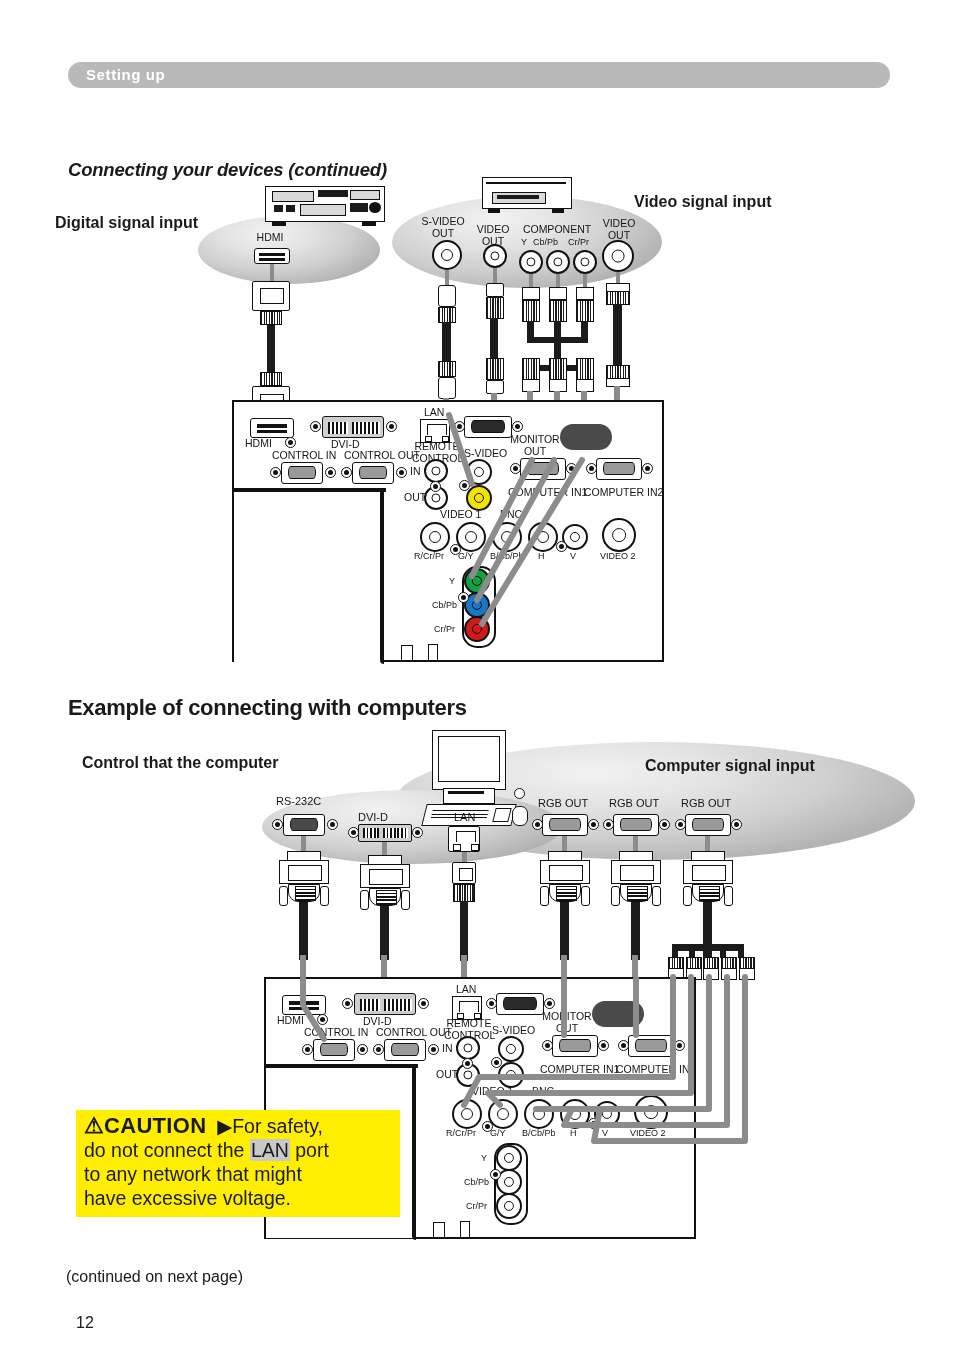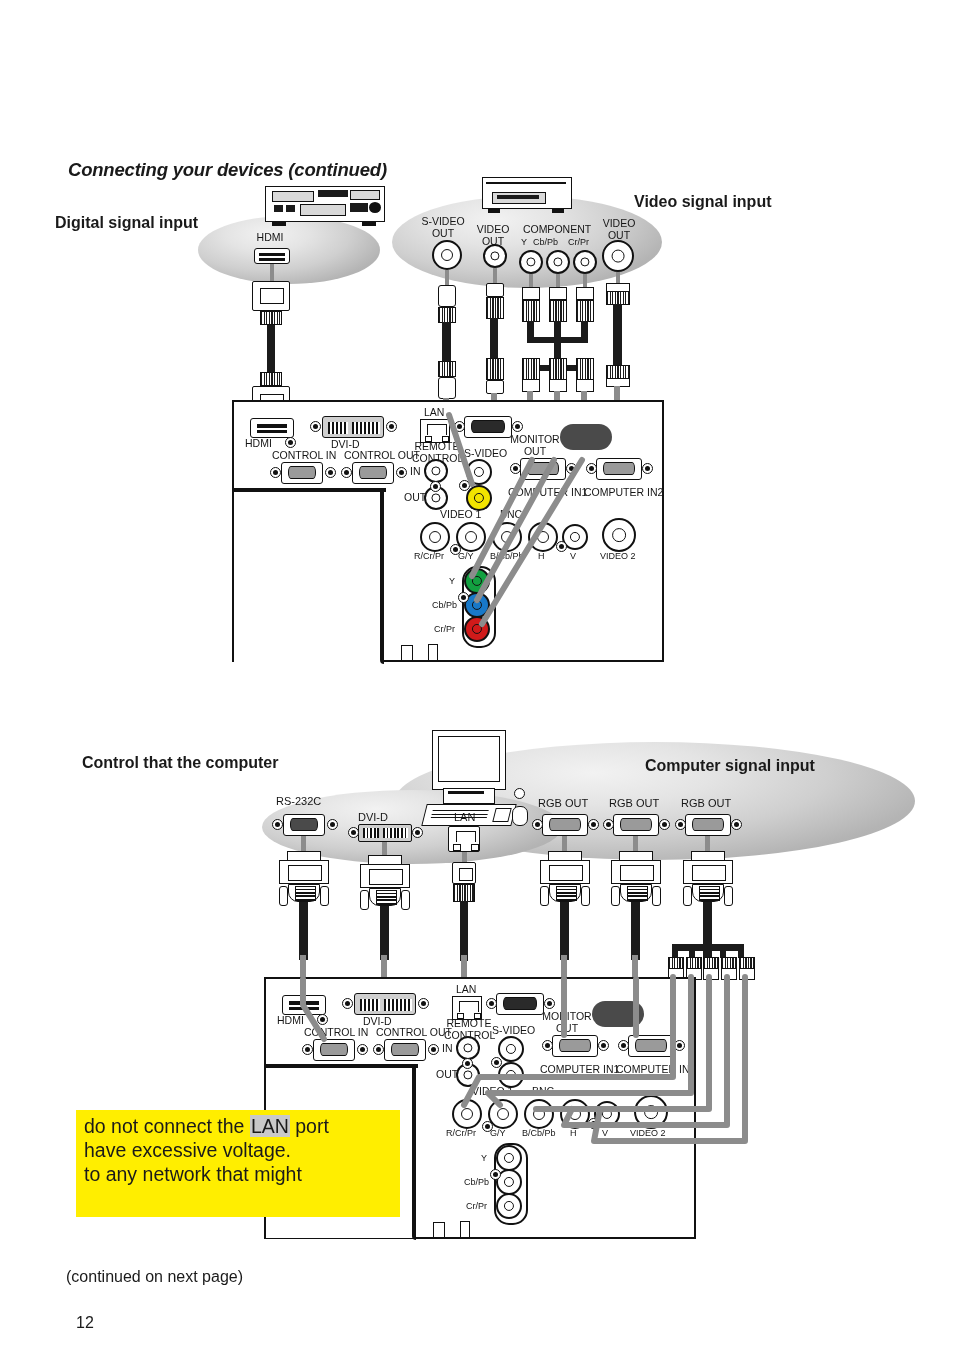--- a/index.html
+++ b/index.html
@@ -89,20 +89,23 @@
 
   
   .cont{position:absolute;left:66px;top:1268px;font-size:16px;}
   .pageno{position:absolute;left:76px;top:1294px;font-size:16px;margin-top:20px;}
 </style>
 </head>
 <body>
 
 <div class="page">
 
+  <div class="header-bar">
+    <div class="htext">Setting up</div>
+  </div>
 
   <div class="subhead">Connecting your devices (continued)</div>
 
   <div id="blob1" class="blob"></div>
   <div id="blob2" class="blob"></div>
 
   <div id="lbl-digital" class="calloutlbl">Digital signal input</div>
   <div id="lbl-videosig" class="calloutlbl">Video signal input</div>
 
   <div>
@@ -374,20 +377,21 @@
 
   <svg style="position:absolute;left:232px;top:400px;width:432px;height:262px;overflow:visible;">
     <g stroke="#8c8c8c" stroke-width="6" fill="none" stroke-linecap="round">
       <path d="M217,15 L240,84"></path>
       <path d="M240,176 L300,60"></path>
       <path d="M245,200 L322,60"></path>
       <path d="M250,224 L350,60"></path>
     </g>
   </svg>
 
+  <div class="h1b">Example of connecting with computers</div>
 
   <div id="blob3" class="blob"></div>
   <div id="blob4" class="blob"></div>
 
   <div id="lbl-control" class="calloutlbl">Control that the computer</div>
   <div id="lbl-compsig" class="calloutlbl">Computer signal input</div>
 
   <div>
     <div class="devbox" style="left:432px;top:730px;width:72px;height:58px;"></div>
     <div style="position:absolute;left:438px;top:736px;width:60px;height:44px;border:1.4px solid #111;background:#fff;"></div>
@@ -677,22 +681,25 @@
       <path d="M409,0 L409,100 L215,100 L200,128"></path>
       <path d="M427,0 L427,116 L224,116 L236,128"></path>
       <path d="M445,0 L445,132 L272,132"></path>
       <path d="M463,0 L463,148 L300,148 L308,132"></path>
       <path d="M481,0 L481,164 L330,164 L336,132"></path>
     </g>
   </svg>
 
   <div class="caution">
     <div class="line">
+      <span class="ctitle">⚠</span><span class="ctitle">CAUTION</span>&nbsp;&nbsp;<span>▶</span><span>For safety,</span>
+    </div>
+    <div class="line">
       <span>do not connect the </span><span class="lanhl">LAN</span><span> port</span>
     </div>
+    <div class="line">to any network that might</div>
     <div class="line">have excessive voltage.</div>
-    <div class="line">to any network that might</div>
   </div>
 
   <div class="cont">(continued on next page)</div>
   <div class="pageno">12</div>
 
 </div>
 
 </body></html>

